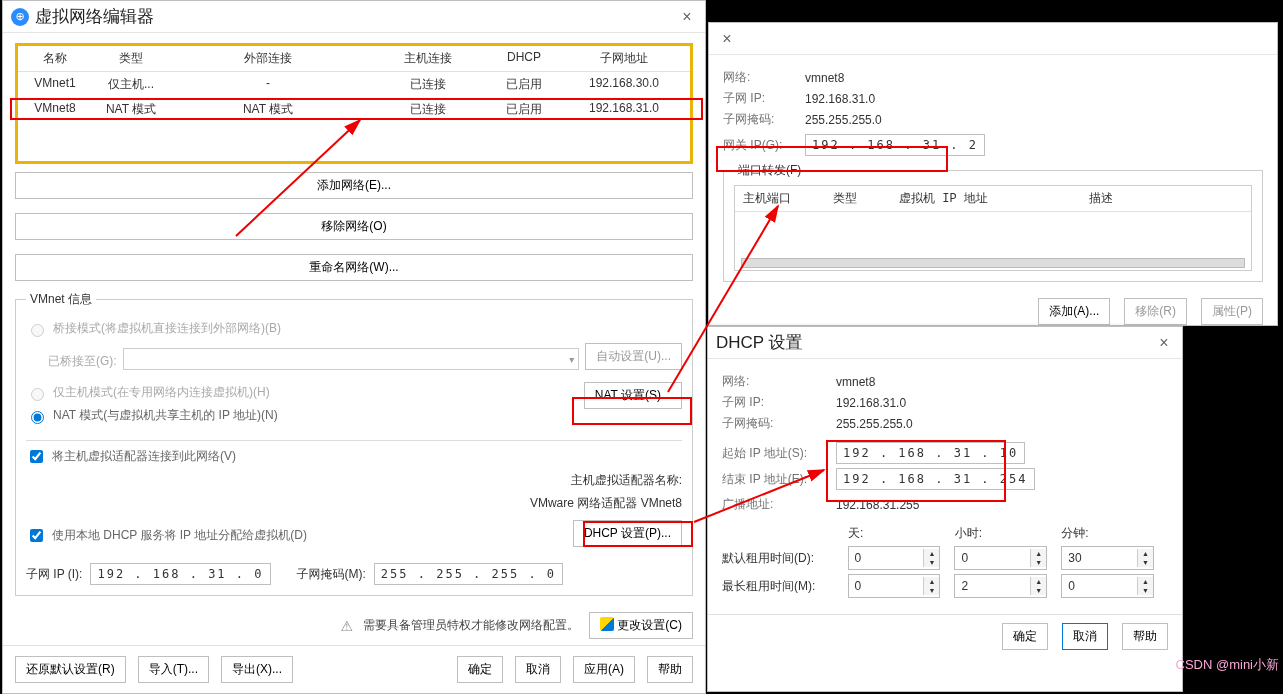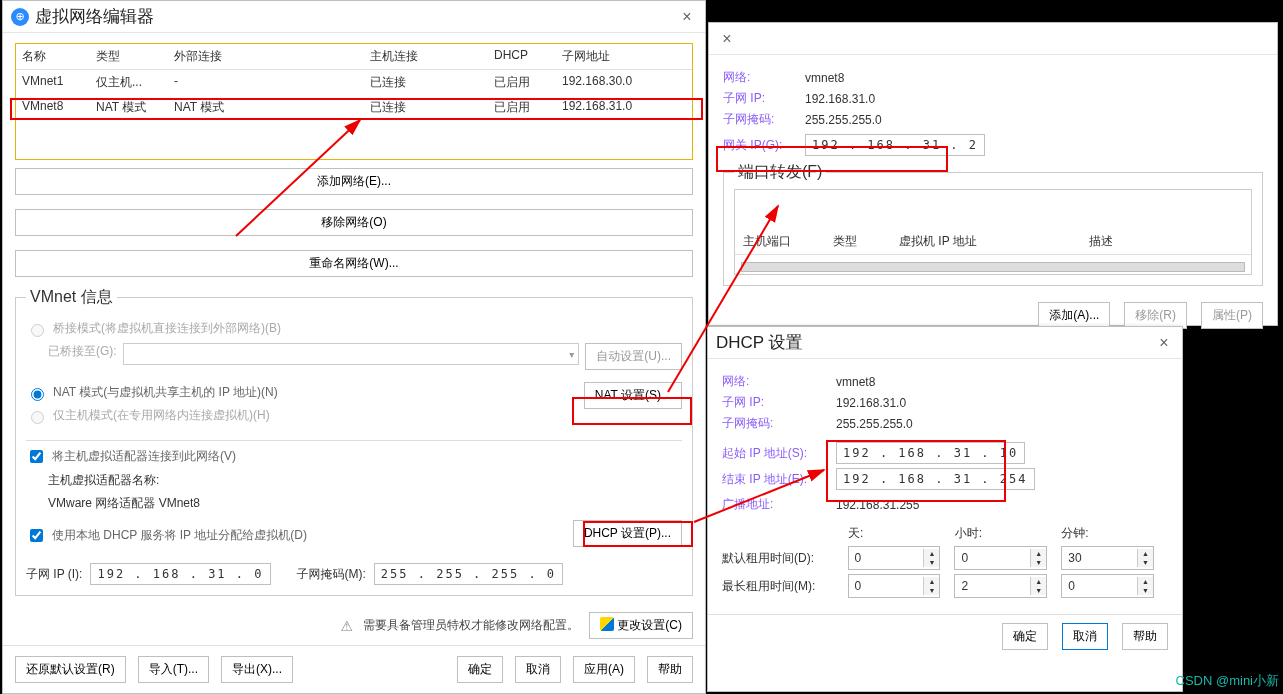--- a/index.html
+++ b/index.html
@@ -5,81 +5,81 @@
   * { box-sizing: border-box; font-family: "Microsoft YaHei", "Segoe UI", Arial, sans-serif; }
   body { margin:0; padding:0; width:1283px; height:694px; background:#000; font-size:12px; color:#333; position:relative; overflow:hidden;}
   .dialog { position:absolute; background:#fff; border:1px solid #bfbfbf; box-shadow:0 0 4px rgba(0,0,0,.15); }
   .titlebar { display:flex; align-items:center; height:32px; padding:0 8px; border-bottom:1px solid #e5e5e5; }
   .titlebar .title { flex:1; font-size:17px; color:#222; }
   .titlebar .close { width:20px; height:20px; display:flex; align-items:center; justify-content:center; font-size:16px; color:#666; cursor:pointer;}
   .app-icon { width:18px; height:18px; border-radius:50%; background:#2b8cff; display:flex; align-items:center; justify-content:center; color:#fff; margin-right:6px; font-size:11px;}
   
   #vne { left:2px; top:0; width:704px; height:694px; display:flex; flex-direction:column;}
   #vne .content { flex:1; padding:10px 12px 6px; display:flex; flex-direction:column; overflow:hidden;}
-  .net-table { border:1px solid #eab308; height:224px; display:flex; flex-direction:column; }
+  .net-table { border:3px solid #eab308; height:224px; display:flex; flex-direction:column;text-align:center; }
   .net-table .head, .net-table .row { display:flex; }
   .net-table .head { background:#fff; border-bottom:1px solid #e0e0e0; }
   .net-table .cell { padding:4px 6px; overflow:hidden; white-space:nowrap; text-overflow:ellipsis; }
   .c-name{width:74px;} .c-type{width:78px;} .c-ext{width:196px;} .c-host{width:124px;} .c-dhcp{width:68px;} .c-subnet{flex:1;}
   .net-table .body { flex:1; overflow:auto; position:relative;}
   .net-table .row { border-bottom:0px solid #fff; }
   .row.selected-overlay { position:relative; }
   .red-box { position:absolute; border:2px solid #e00; pointer-events:none; }
   .btn { background:#fff; border:1px solid #bfbfbf; padding:4px 10px; font-size:12px; cursor:pointer; white-space:nowrap;}
   .btn:disabled { color:#999; }
   .btns-row { display:flex; justify-content:flex-end; gap:14px; margin:8px 0 4px;flex-direction:column; }
   fieldset {border:1px solid #ccc; margin:6px 0 0; padding:6px 10px 10px;}
-  legend {font-size:16px; padding:0 4px;}
+  legend {font-size:12px; padding:0 4px;}
   .radio-row, .check-row { display:flex; align-items:center; gap:6px; margin:6px 0; color:#666;}
   .radio-row.disabled, .disabled {color:#aaa;}
-  .indent { margin-left:22px; display:flex; align-items:flex-start; gap:6px; margin-top:4px; margin-bottom:8px;}
+  .indent { margin-left:22px; display:flex; align-items:flex-end; gap:6px; margin-top:4px; margin-bottom:8px;}
   .select-fake { flex:1; border:1px solid #ccc; height:22px; background:#fff; display:flex; align-items:center; padding:0 6px; color:#999; position:relative;}
   .select-fake .chev { position:absolute; right:4px; font-size:10px;}
   .two-col { display:flex; gap:8px; }
   .two-col .left { flex:1; }
   .hr { border-top:1px solid #ddd; margin:10px 0 6px; }
   .subnet-row { display:flex; align-items:center; gap:8px; margin-top:12px;}
   .ip-field { border:1px solid #bfbfbf; padding:3px 6px; font-family:Consolas, monospace; letter-spacing:2px; min-width:150px;}
   .admin-row { display:flex; justify-content:flex-end; align-items:center; gap:10px; margin-top:16px; color:#444;}
   .warn-icon { font-size:14px; color:#888;}
   .shield { width:14px; height:14px; display:inline-block; background:linear-gradient(135deg,#ffd600 0 50%,#0078d7 50% 100%); border-radius:2px; vertical-align:-2px;}
   .bottom-btns { display:flex; gap:12px; padding:10px 12px; border-top:1px solid #e0e0e0;}
   .bottom-btns .spacer{flex:1;}
   
   #nat { left:708px; top:22px; width:570px; height:304px; }
   #nat .content { padding:10px 14px; }
   .kv { display:flex; align-items:center; margin:4px 0; gap:4px;}
-  .kv .k { width:78px; color:#8b5cf6;}
+  .kv .k { width:78px; color:#737373;}
   .kv .v { color:#333;}
   .port-fieldset { margin-top:6px; }
   .pf-table { border:1px solid #ccc; height:86px; display:flex; flex-direction:column;}
   .pf-table .head { display:flex; border-bottom:1px solid #e0e0e0;}
   .pf-table .body { flex:1; overflow:auto; position:relative;}
-  .pf-table .pf-cell { padding:4px 8px;margin-top:39px; }
-  .p-host{width:90px;} .p-type{width:66px;} .p-vmip{flex:1;} .p-desc{width:170px;}
+  .pf-table .pf-cell { padding:4px 8px; }
+  .p-host{width:90px;} .p-type{width:66px;} .p-vmip{flex:1;font-family:Liberation Mono, monospace;} .p-desc{width:170px;}
   .pf-scroll { position:absolute; bottom:2px; left:6px; right:6px; height:10px; background:#ddd; border:1px solid #bbb;}
   #nat .nat-btns { display:flex; justify-content:flex-end; gap:14px; padding:6px 14px 0 0;}
   
   #dhcp { left:707px; top:326px; width:476px; height:366px; background:#fff;}
   #dhcp .content { padding:10px 14px 4px; }
   #dhcp .kv .k { width:110px; }
   .lease-header { display:flex; margin-top:12px;}
   .lease-header span { width:110px; text-align:left; color:#333;}
   .lease-header .lbl{width:130px;}
   .lease-row { display:flex; align-items:center; margin:4px 0;}
   .lease-row .lbl{width:130px;}
   .spin { display:flex; align-items:center; border:1px solid #bbb; width:96px; height:24px; margin-right:14px;}
   .spin .num{flex:1; padding:0 6px;}
   .spin .arrows{width:16px; display:flex; flex-direction:column; border-left:1px solid #ccc;}
   .spin .arrows span{font-size:7px; text-align:center; line-height:9px; cursor:pointer; background:#f4f4f4;}
   .dhcp-btns { display:flex; justify-content:flex-end; gap:14px; padding:8px 14px 10px; border-top:1px solid #e0e0e0; margin-top:8px;}
   .primary{border-color:#0078d7;}
   
   .arrow { position:absolute; pointer-events:none; }
-  .watermark { position:absolute; right:4px; bottom:4px; color:#14b8a6; font-size:13px; }
+  .watermark { position:absolute; right:4px; bottom:20px; color:#f9a8d4; font-size:13px; }
   input[type=checkbox],input[type=radio]{accent-color:#0078d7;}
 </style>
 </head>
 <body>
 
 <div id="vne" class="dialog">
   <div class="titlebar">
     <span class="app-icon">⊕</span>
     <span class="title">虚拟网络编辑器</span>
     <span class="close">×</span>
@@ -130,27 +130,27 @@
       <div class="indent">
         <span class="disabled">已桥接至(G):</span>
         <div class="select-fake disabled">
             <span class="chev">▾</span>
           </div>
         <button class="btn" disabled="">自动设置(U)...</button>
       </div>
 
       <div class="two-col">
         <div class="left">
+          <div class="radio-row disabled">
+            <input type="radio" disabled="" style="">
+            <span>仅主机模式(在专用网络内连接虚拟机)(H)</span>
+          </div>
           <div class="radio-row">
             <input type="radio" checked="" style="">
             <span>NAT 模式(与虚拟机共享主机的 IP 地址)(N)</span>
-          </div>
-          <div class="radio-row disabled">
-            <input type="radio" disabled="" style="">
-            <span>仅主机模式(在专用网络内连接虚拟机)(H)</span>
           </div>
         </div>
         <button class="btn" style="align-self:flex-start;margin-top:4px;">NAT 设置(S)...</button>
       </div>
 
       <div class="hr"></div>
 
       <div class="check-row">
         <input type="checkbox" checked="" style="">
         <span>将主机虚拟适配器连接到此网络(V)</span>

